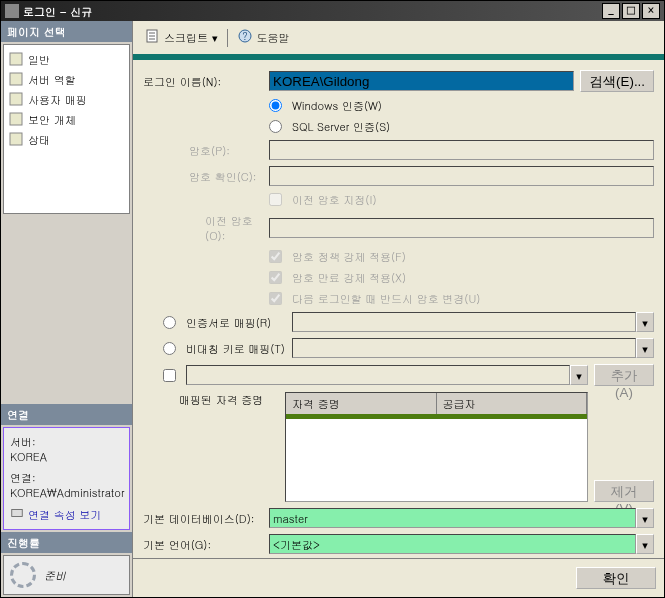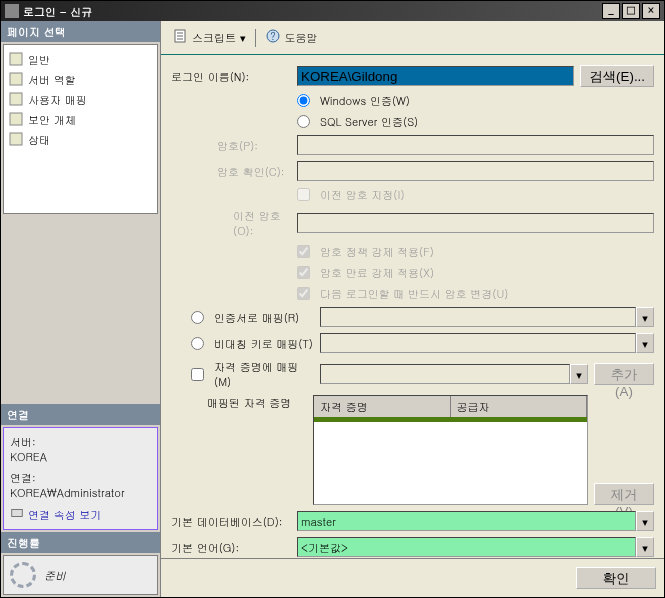--- a/index.html
+++ b/index.html
@@ -3,33 +3,33 @@
 <meta charset="utf-8">
 <style>
 * { box-sizing: border-box; }
 body { margin: 0; font-family: "Malgun Gothic", Gulim, Arial, sans-serif; font-size: 11px; background: #999; }
 .window { width: 665px; height: 598px; background: #d4d0c8; border: 1px solid #000; display: flex; flex-direction: column; }
 .titlebar { height: 20px; background: linear-gradient(to right, #222, #555); color: #fff; display: flex; align-items: center; padding: 0 4px; font-weight: bold; }
 .titlebar .txt { flex:1; }
 .titlebar-icon { width:14px; height:14px; background:#888; margin-right:4px; }
 .win-btn { width: 18px; height: 16px; margin-left: 2px; background: #d4d0c8; border: 1px solid #000; font-size: 10px; line-height: 12px; text-align:center; color:#000; }
 .body-area { flex:1; display:flex; overflow:hidden; }
-.left-col { width: 160px; display:flex; flex-direction:column; border-right:1px solid #808080; }
+.left-col { width: 132px; display:flex; flex-direction:column; border-right:1px solid #808080; }
 .panel-head { background:#7b8a9b; color:#fff; padding:3px 6px; font-weight:bold; }
 .page-list { background:#fff; flex:0 0 170px; padding:4px 2px; border:1px solid #808080; margin:2px; overflow:auto; }
 .page-item { display:flex; align-items:center; padding:2px 2px; cursor:pointer; }
 .page-item .pic { width:16px; height:16px; margin-right:4px; }
 .page-item .pic svg { width:16px; height:16px; }
 .conn-panel { background:#ececec; border:1px solid #8b5cf6; margin:2px; padding:6px; flex:0 0 auto; }
 .conn-panel .lbl { color:#000; }
 .lnk { color:#0000aa; cursor:pointer; }
 .prog-panel { background:#ececec; border:1px solid #808080; margin:2px; padding:6px; flex:0 0 auto; display:flex; align-items:center; gap:8px;font-style:italic; }
 .spinner { width:26px; height:26px; border:3px dashed #9aa3af; border-radius:50%; }
 .right-col { flex:1; display:flex; flex-direction:column; background:#ece9d8; }
-.toolbar { display:flex; align-items:center; gap:4px; padding:4px 6px; border-bottom:1px solid #0f766e; }
+.toolbar { display:flex; align-items:center; gap:4px; padding:4px 6px; border-bottom:6px solid #0f766e; }
 .tb-btn { display:flex; align-items:center; gap:4px; padding:2px 4px; border:1px solid transparent; cursor:pointer; }
 .form-area { flex:1; overflow:auto; padding:10px 10px 4px 10px; }
 .row { display:flex; align-items:center; margin-bottom:6px; gap:6px; }
 .lblcol { width:120px; }
 .lblcol.indent2 { padding-left:46px; }
 .txtinput { border:1px inset #999; background:#0369a1; height:20px; padding:2px 3px; flex:1; }
 .txtinput.disabled { background:#ece9d8; color:#888; }
 .btn { border:1px outset #fff; background:#d4d0c8; padding:2px 8px; height:22px; cursor:pointer; }
 .btn.disabled { color:#888; }
 .radio,.chk { margin:0 4px 0 0; }
@@ -211,21 +211,20 @@
           <span style="width:100px">비대칭 키로 매핑(T)</span>
           <div class="combo">
               <div class="combo-in disabled"></div>
               <div class="caret-btn">▾</div>
             </div>
         </div>
 
         <div class="row">
           <div style="width:14px"></div>
           <input type="checkbox" class="chk" style="">
-          <span style="width:100px">자격 증명에 매핑(M)</span>
           <div class="combo">
               <div class="combo-in disabled"></div>
               <div class="caret-btn">▾</div>
             </div>
           <button class="btn disabled" disabled="" style="width:60px">추가(A)</button>
         </div>
 
         <div class="row" style="align-items:flex-start">
           <div style="width:30px"></div>
           <div style="width:100px">매핑된 자격 증명</div>

